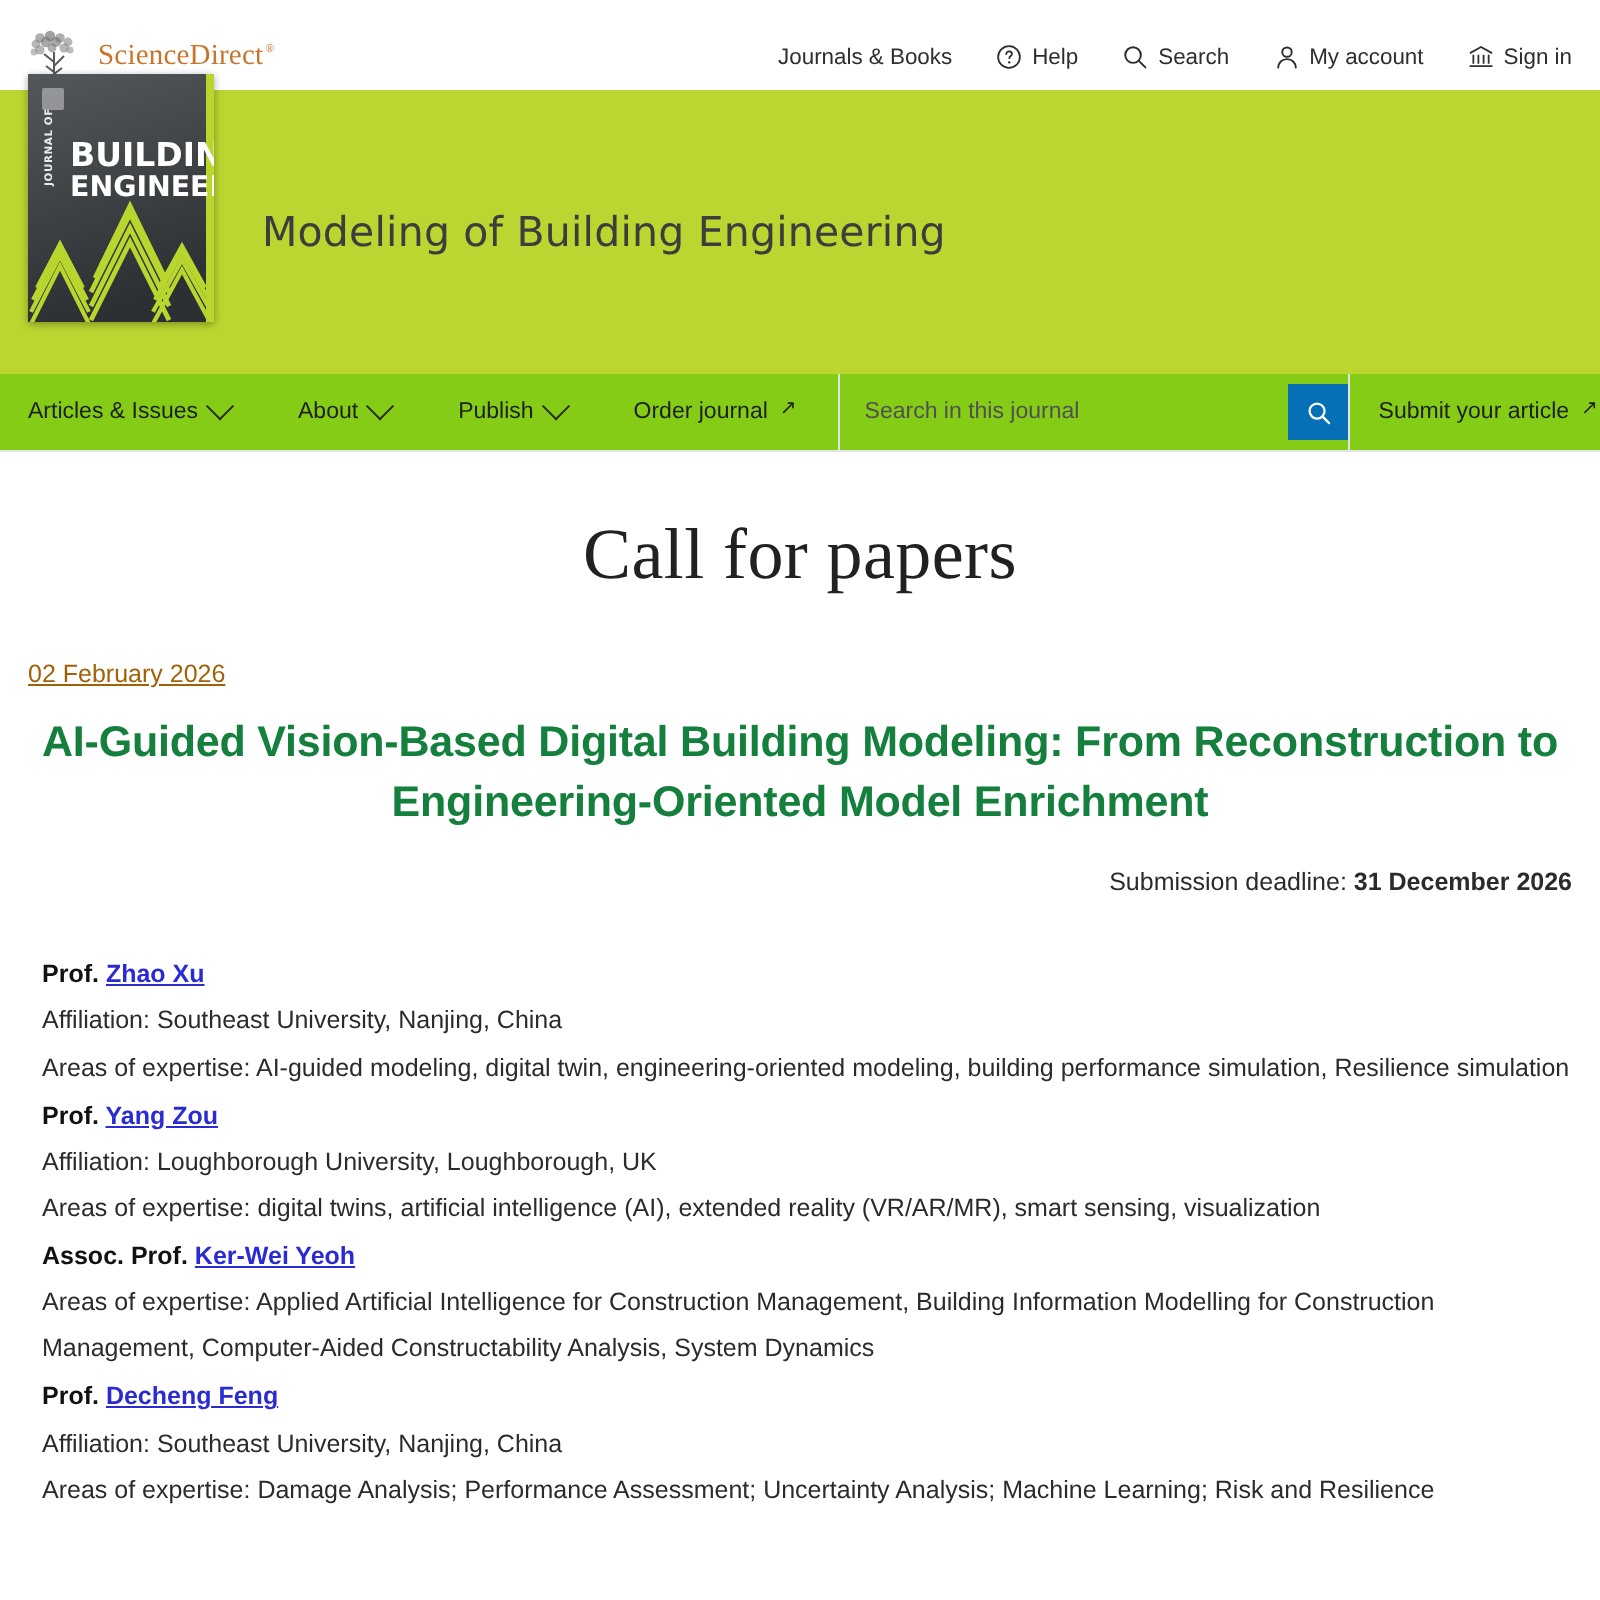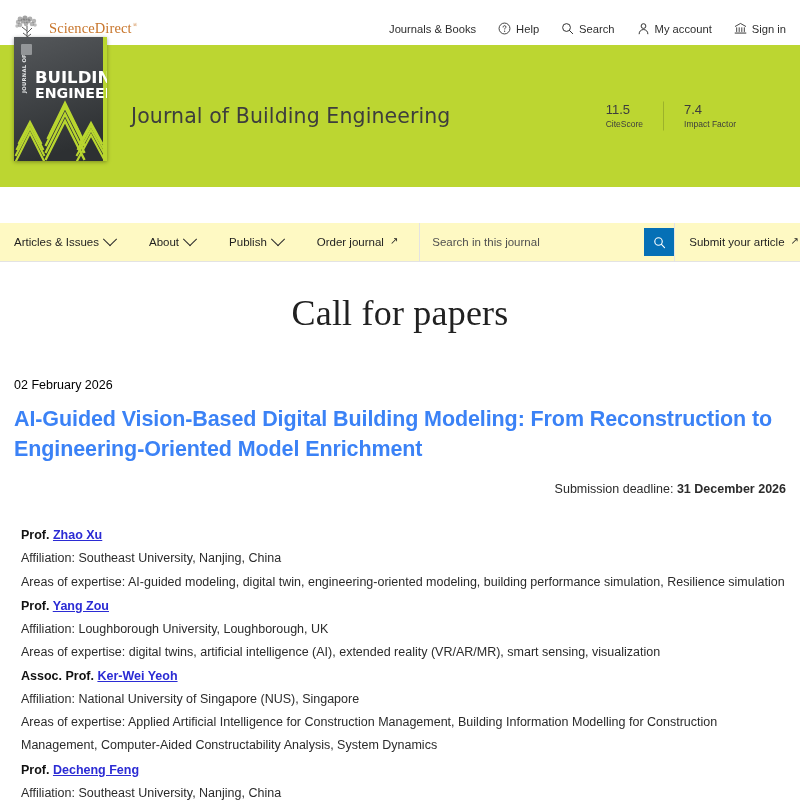--- a/index.html
+++ b/index.html
@@ -123,24 +123,23 @@
     color: #3d3d3d;
     line-height: 1.35;
   }
 
   
   .jnav {
     height: 38px;
     display: flex;
     align-items: stretch;
     border-bottom: 1px solid #e3e3e3;
-    background: #fef9c3;
+    background: #84cc16;
     font-size: 11.5px;
     color: #1f1f1f;
-    margin-top: 36px;
   }
   .jnav-item {
     display: flex;
     align-items: center;
     gap: 6px;
     padding: 0 17px;
     cursor: pointer;
     white-space: nowrap;
   }
   .jnav-item:first-child { padding-left: 14px; }
@@ -204,30 +203,32 @@
     text-align: center;
     font-size: 36px;
     font-weight: 400;
     color: #212121;
     margin: 30px 0 0 0;
     letter-spacing: .2px;
     font-family: Liberation Serif, serif;
   }
   .pub-date {
     font-size: 12.5px;
-    color: #000000;
-    margin-top: 44px;
+    color: #a16207;
+    margin-top: 32px;
+    text-decoration: underline;
   }
   .article-title {
     font-size: 21.5px;
     font-weight: 700;
     line-height: 1.38;
-    color: #3b82f6;
+    color: #15803d;
     margin: 13px 0 0 0;
     letter-spacing: -.1px;
+    text-align: center;
   }
   .deadline {
     font-size: 12.5px;
     color: #2b2b2b;
     margin-top: 18px;
     text-align: right;
   }
   .deadline b { font-weight: 700; }
 
   .editors {
@@ -378,32 +379,22 @@
       </g>
       <g stroke="#b9d62f" stroke-width="2.1" fill="none" stroke-linecap="square">
         <path d="M63 124 L77 98 L91 124"></path>
         <path d="M63 118 L77 93 L91 118"></path>
         <path d="M64 112 L77 89 L90 112"></path>
         <path d="M66 106 L77 86 L88 106"></path>
       </g>
     </svg>
   </div>
 
-  <div class="journal-title">Journal of Building Engineering</div>
-
-  <div class="metrics">
-    <div class="metric">
-      <span class="metric-val">11.5</span>
-      <span class="metric-lbl">CiteScore</span>
-    </div>
-    <div class="metric">
-      <span class="metric-val">7.4</span>
-      <span class="metric-lbl">Impact Factor</span>
-    </div>
-  </div>
+  <div class="journal-title">Modeling of Building Engineering</div>
+
 </div>
 
 <div class="jnav">
 
   <div class="jnav-item">
     <span>Articles &amp; Issues</span>
     <span class="chev"></span>
   </div>
 
   <div class="jnav-item">
@@ -468,21 +459,20 @@
         <span>Prof. </span><a href="#">Yang Zou</a>
       </div>
       <div class="editor-line">Affiliation: Loughborough University, Loughborough, UK</div>
       <div class="editor-line">Areas of expertise: digital twins, artificial intelligence (AI), extended reality (VR/AR/MR), smart sensing, visualization</div>
     </div>
 
     <div class="editor">
       <div class="editor-name">
         <span>Assoc. Prof. </span><a href="#">Ker-Wei Yeoh</a>
       </div>
-      <div class="editor-line">Affiliation: National University of Singapore (NUS), Singapore</div>
       <div class="editor-line">Areas of expertise: Applied Artificial Intelligence for Construction Management, Building Information Modelling for Construction Management, Computer-Aided Constructability Analysis, System Dynamics</div>
     </div>
 
     <div class="editor">
       <div class="editor-name">
         <span>Prof. </span><a href="#">Decheng Feng</a>
       </div>
       <div class="editor-line">Affiliation: Southeast University, Nanjing, China</div>
       <div class="editor-line">Areas of expertise: Damage Analysis; Performance Assessment; Uncertainty Analysis; Machine Learning; Risk and Resilience</div>
     </div>

